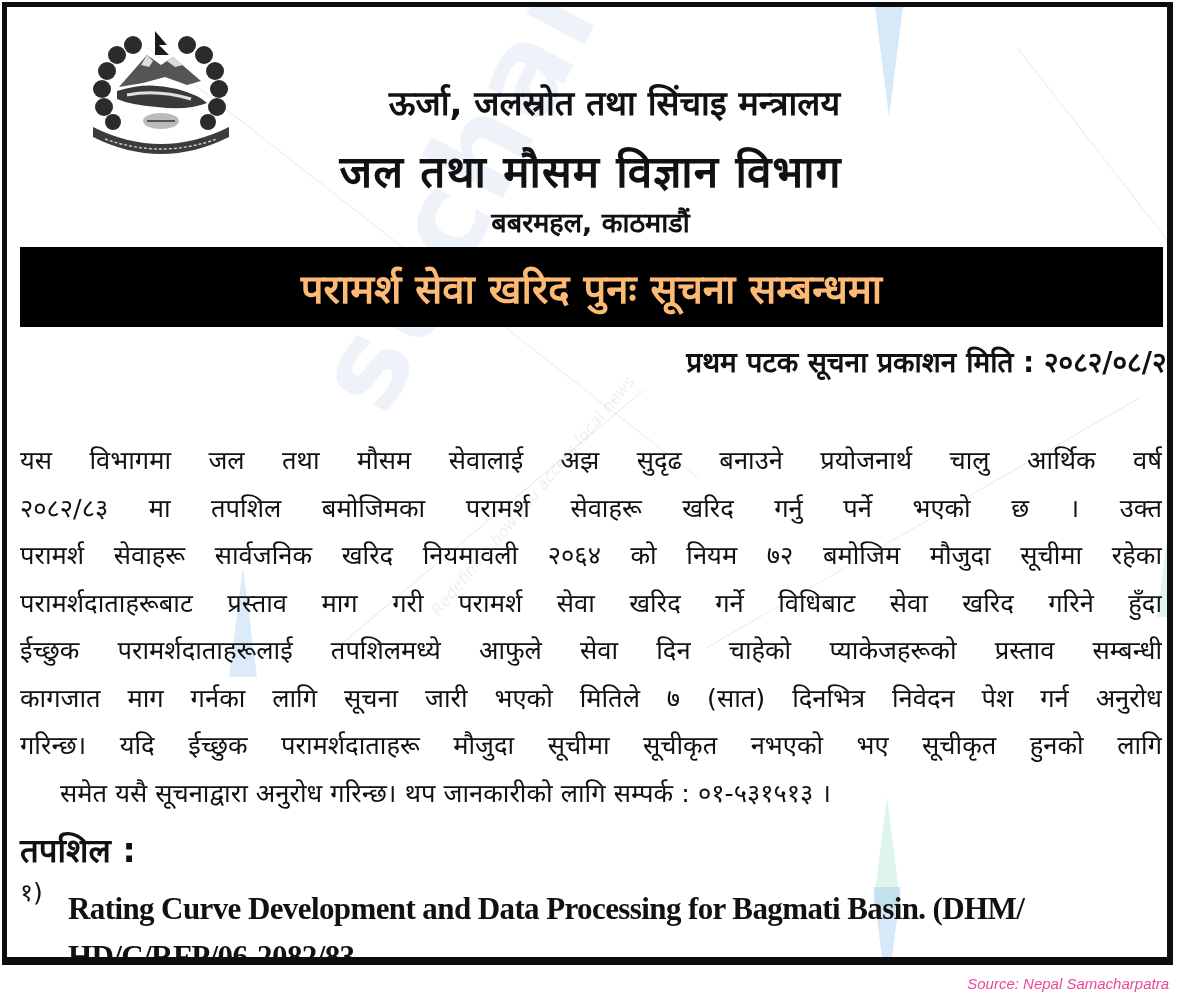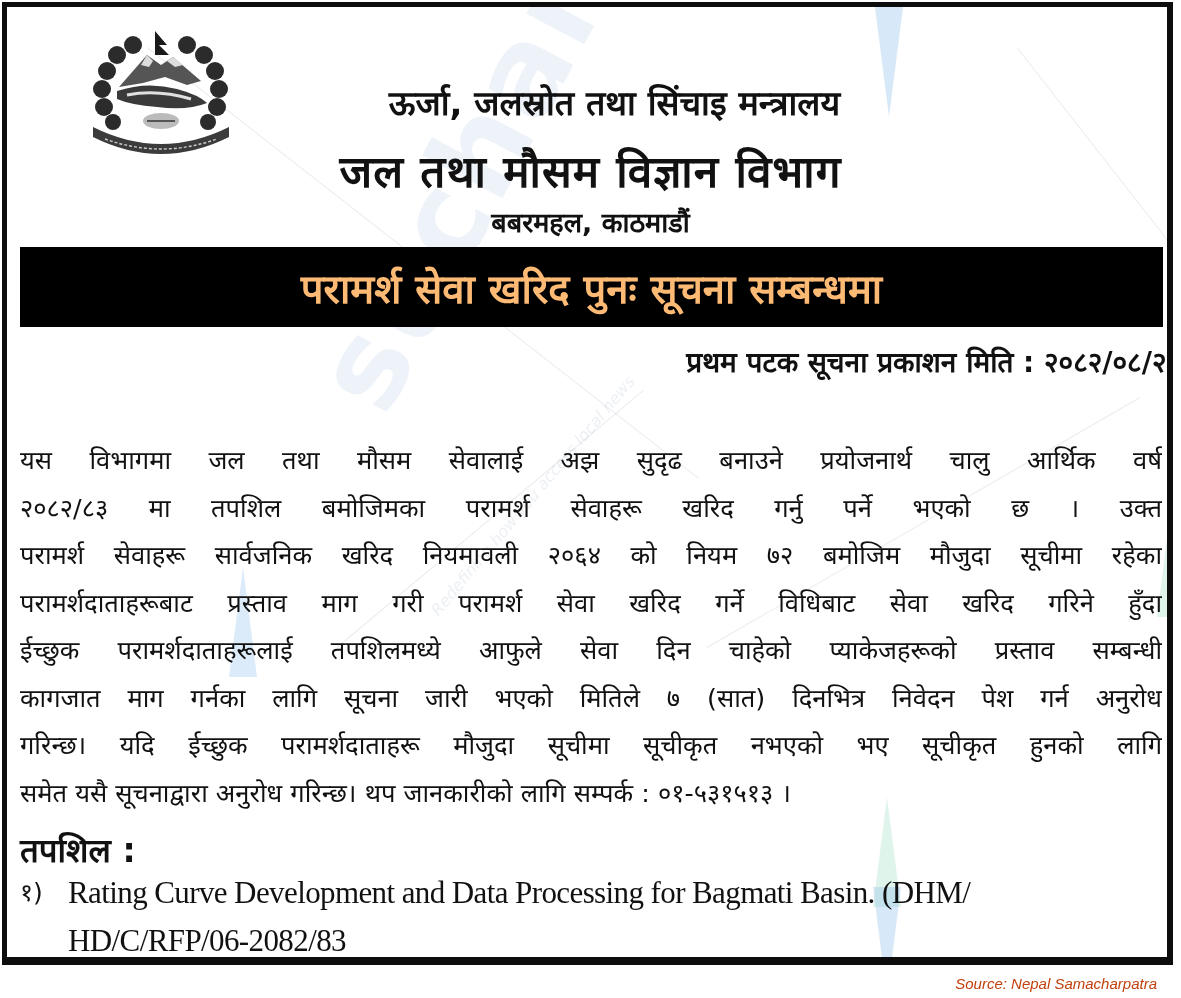--- a/index.html
+++ b/index.html
@@ -134,20 +134,21 @@
     .body-line {
       display: block;
       text-align: justify;
       text-align-last: justify;
       white-space: nowrap;
       overflow: hidden;
       height: 47.5px;
     }
     .body-line.last {
       text-align-last: left;
+      margin-left: 40px;
     }
 
     .schedule-heading {
       position: absolute;
       left: 20px;
       top: 826px;
       font-weight: bold;
       font-size: 33px;
     }
     .schedule-item {
@@ -162,33 +163,34 @@
     .item-num {
       position: absolute;
       left: 0;
       top: 0;
       font-family: "DejaVu Sans", sans-serif;
       font-size: 25px;
     }
     .item-text {
       position: absolute;
       left: 48px;
-      top: 0;
+      top: 16px;
       width: 1097px;
       letter-spacing: -0.6px;
+      font-weight: bold;
     }
 
     .source {
       position: absolute;
-      right: 24px;
+      right: 12px;
       bottom: 6px;
       font-family: "Liberation Sans", sans-serif;
       font-style: italic;
       font-size: 15px;
-      color: #c2410c;
+      color: #ec4899;
     }
   </style>
 </head>
 <body>
 
 <div class="frame">
 
   <div class="wm-line" style="left:140px; top:40px; width:700px; transform:rotate(38deg);"></div>
   <div class="wm-line" style="left:1010px; top:40px; width:600px; transform:rotate(52deg);"></div>
   <div class="wm-line" style="left:330px; top:640px; width:400px; transform:rotate(-40deg);"></div>

